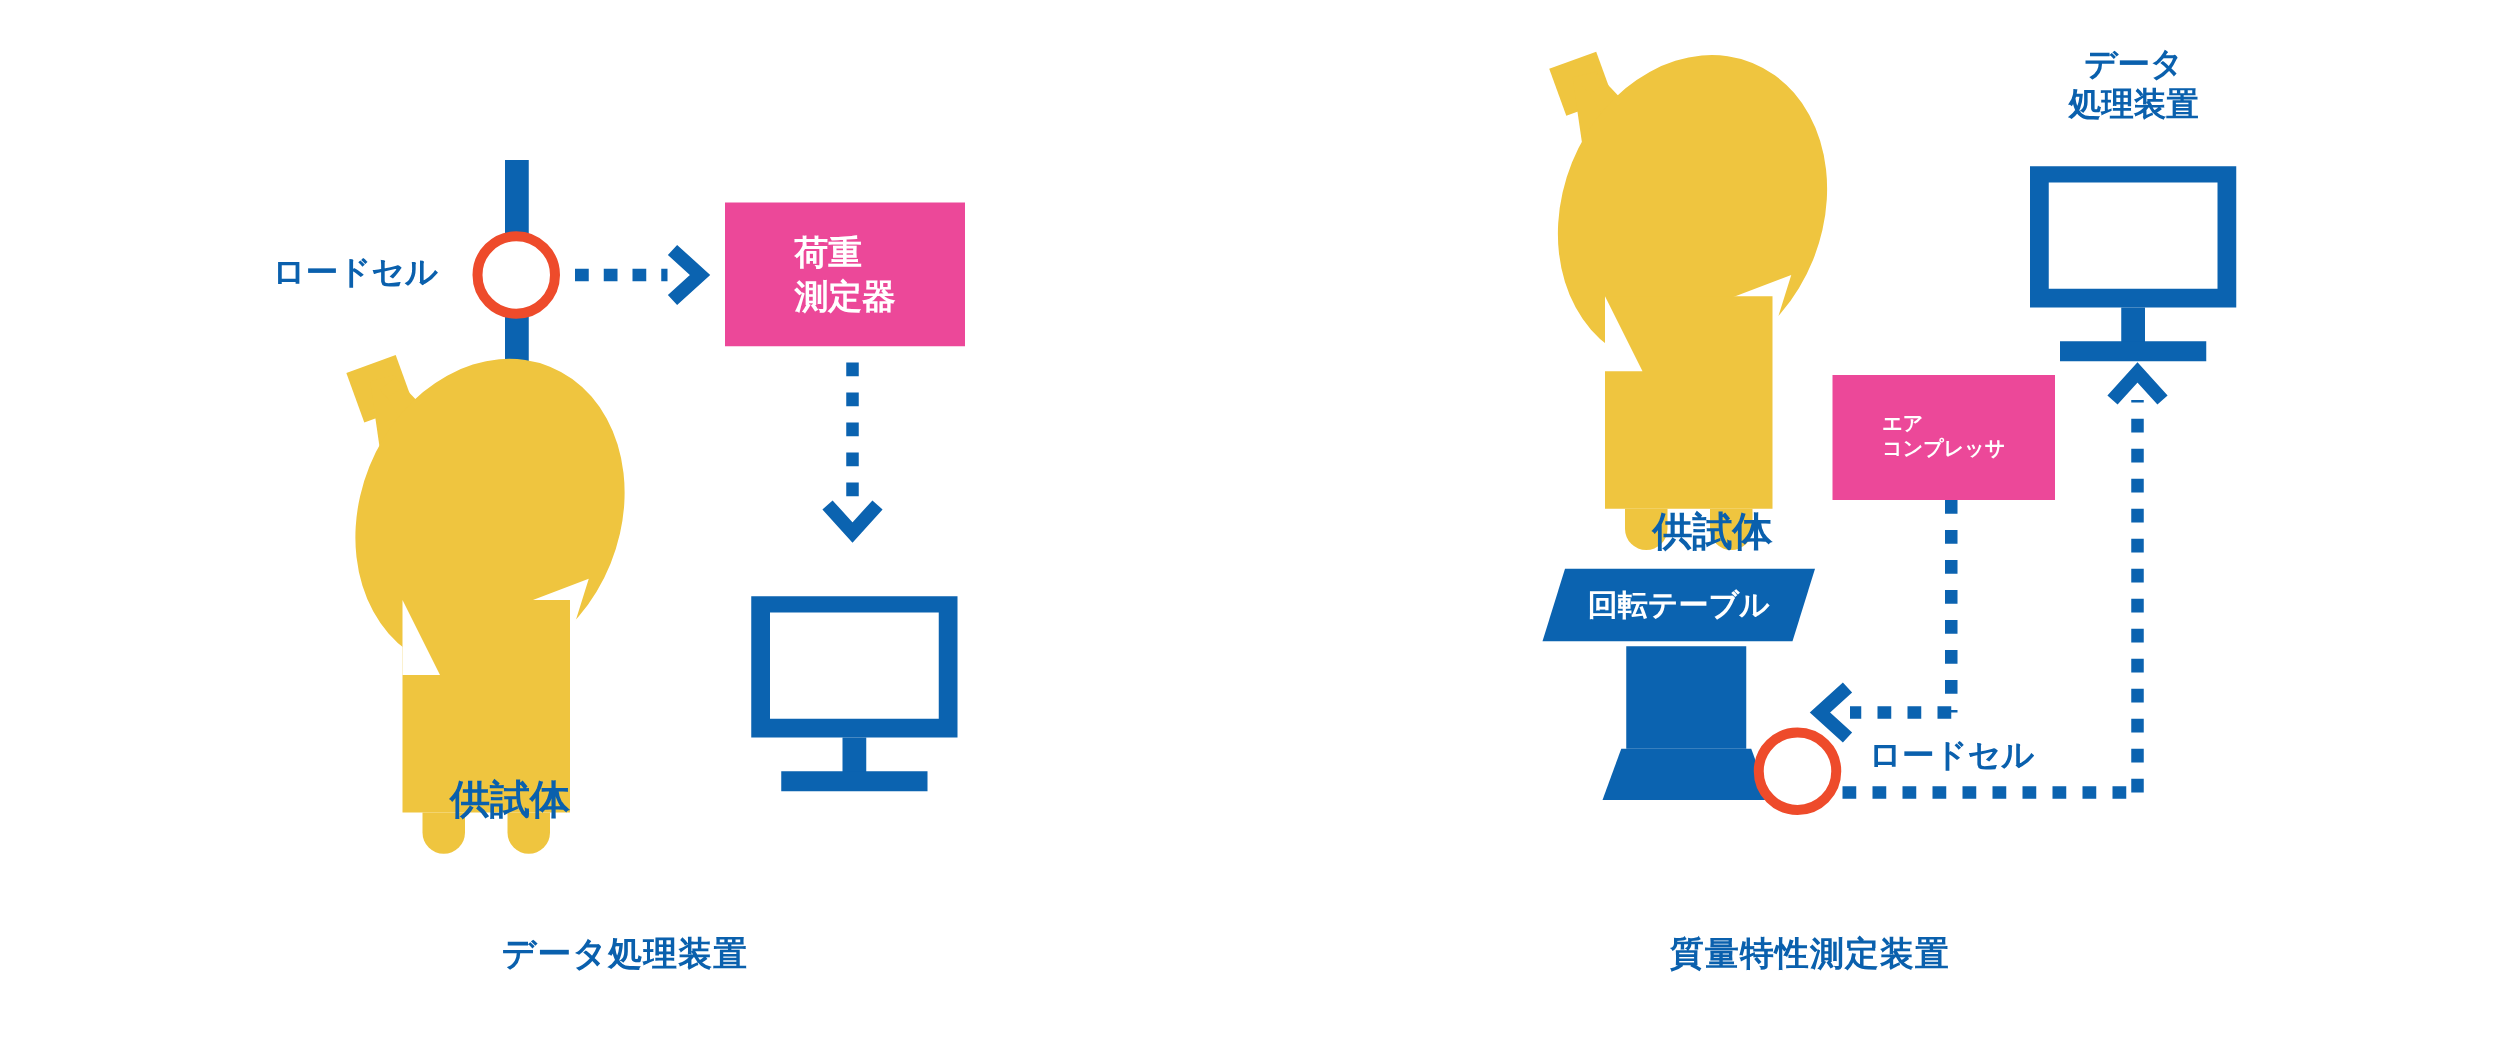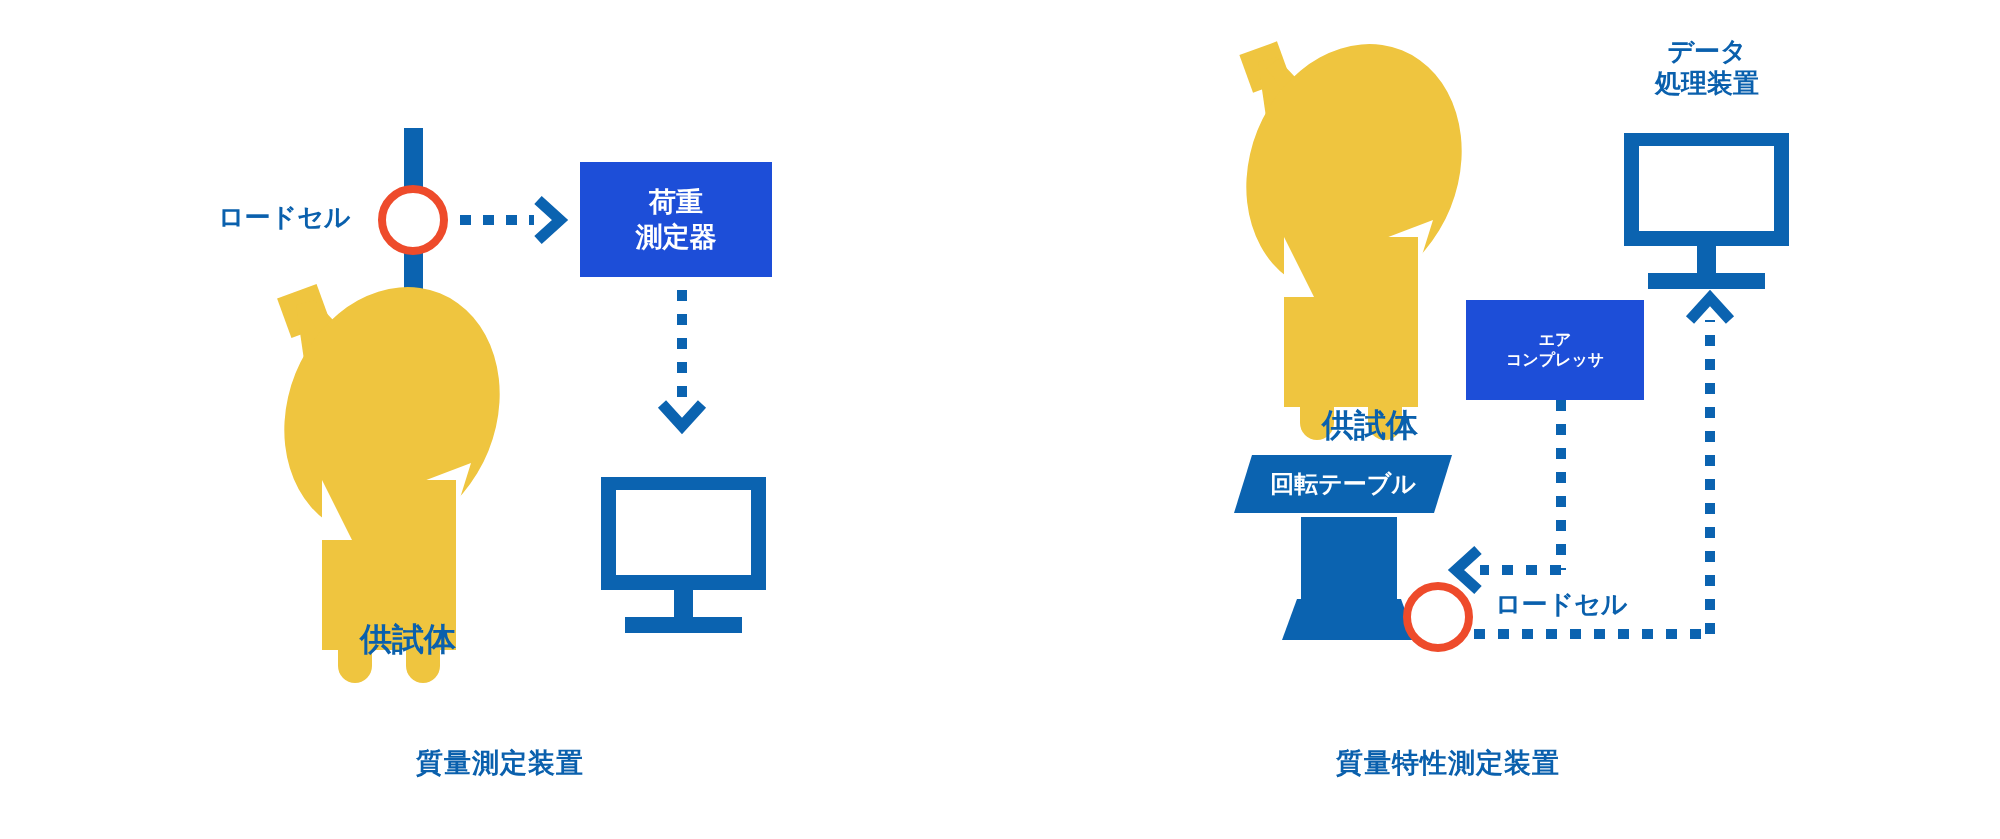--- a/index.html
+++ b/index.html
@@ -50,29 +50,29 @@
     position: absolute;
     font-weight: bold;
     font-size: 32px;
     color: #0A60AD;
     white-space: nowrap;
     text-align: right;
     margin-top: 46px;
   }
   .box-blue {
     position: absolute;
-    background: #1d4ed8;
+    background: #ec4899;
     color: #ffffff;
     font-weight: bold;
     font-size: 27px;
     line-height: 1.28;
     display: flex;
     align-items: center;
     justify-content: center;
-    text-align: center;
+    text-align: left;
     white-space: pre-line;
   }
   .trapezoid-label {
     position: absolute;
     color: #ffffff;
     font-weight: bold;
     font-size: 24px;
     display: flex;
     align-items: center;
     justify-content: center;
@@ -137,21 +137,21 @@
     </svg>
 
     <div class="lbl-blue" style="left:218px; top:202px;">ロードセル</div>
 
     <div class="box-blue" style="left: 580px; top: 162px; width: 192px; height: 115px; white-space: pre-line;">荷重
 測定器</div>
 
     <div class="lbl-on-yellow" style="left:322px; top:572px; width:134px;">供試体</div>
 
 
-    <div class="caption" style="left:300px; top:745px; width:400px;">質量測定装置</div>
+    <div class="caption" style="left:300px; top:745px; width:400px;">データ処理装置</div>
   </div>
 
   <div class="panel" id="panel-right">
 
     <svg class="layer" width="1000" height="839" viewBox="0 0 1000 839">
 
       <g>
         <rect x="245" y="47" width="40" height="40" fill="#EFC53F" transform="rotate(-20 265 67)"></rect>
         <path d="M258 62 L278 57 L306 237 L284 241 Z" fill="#EFC53F"></path>
         <path d="M266 69 L278 59 L382 169 L370 181 Z" fill="#EFC53F"></path>

